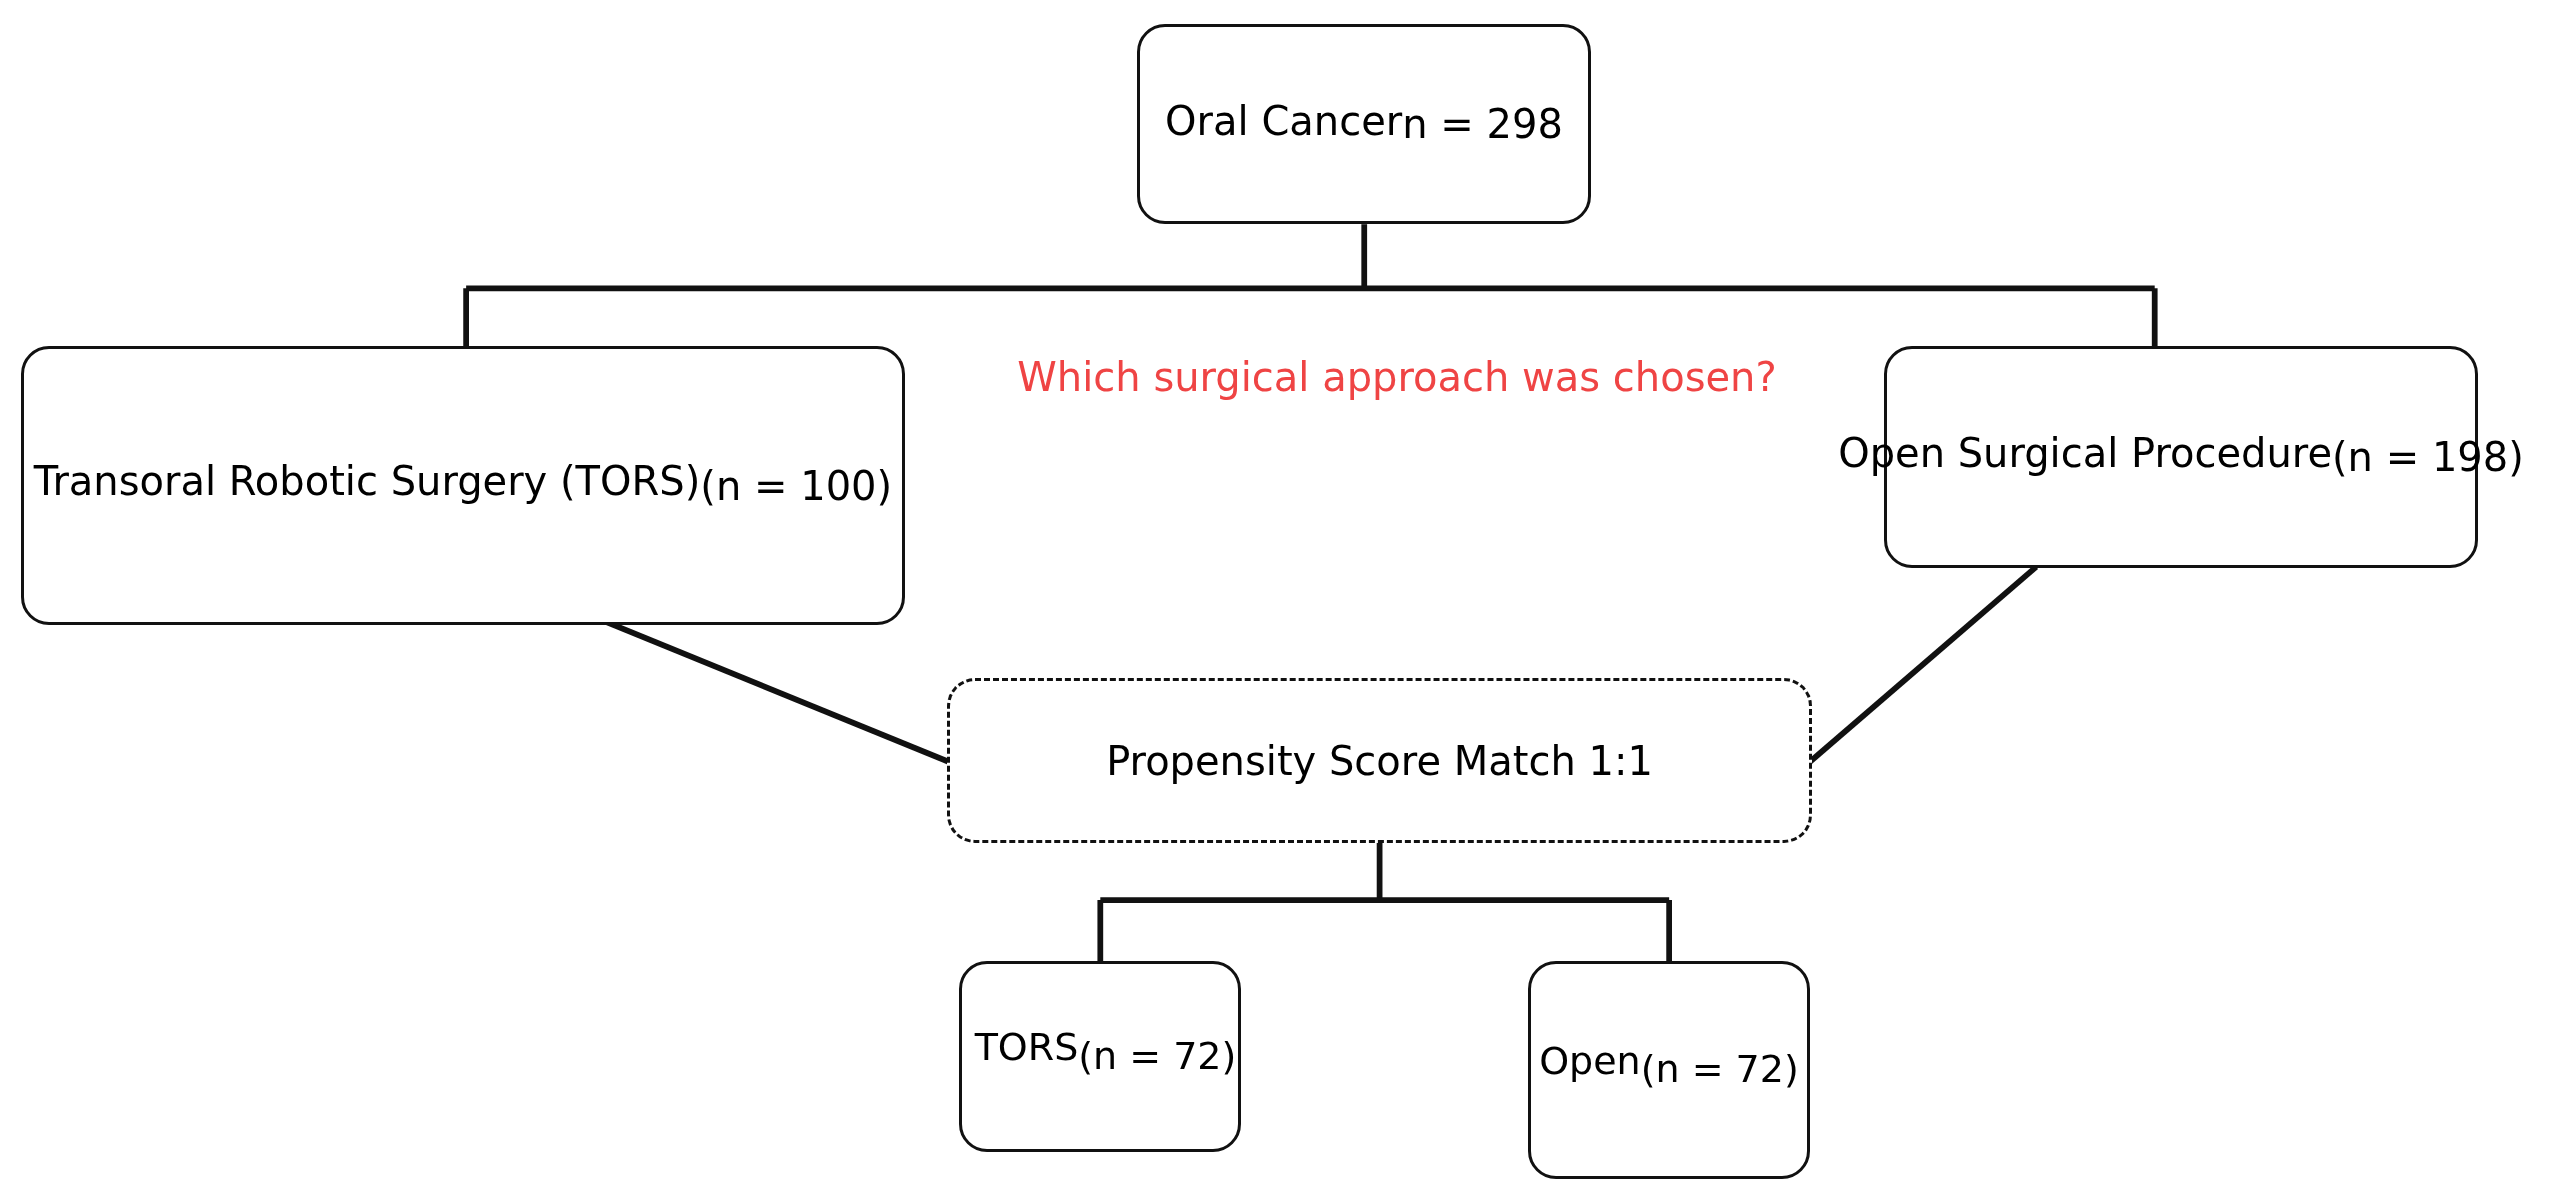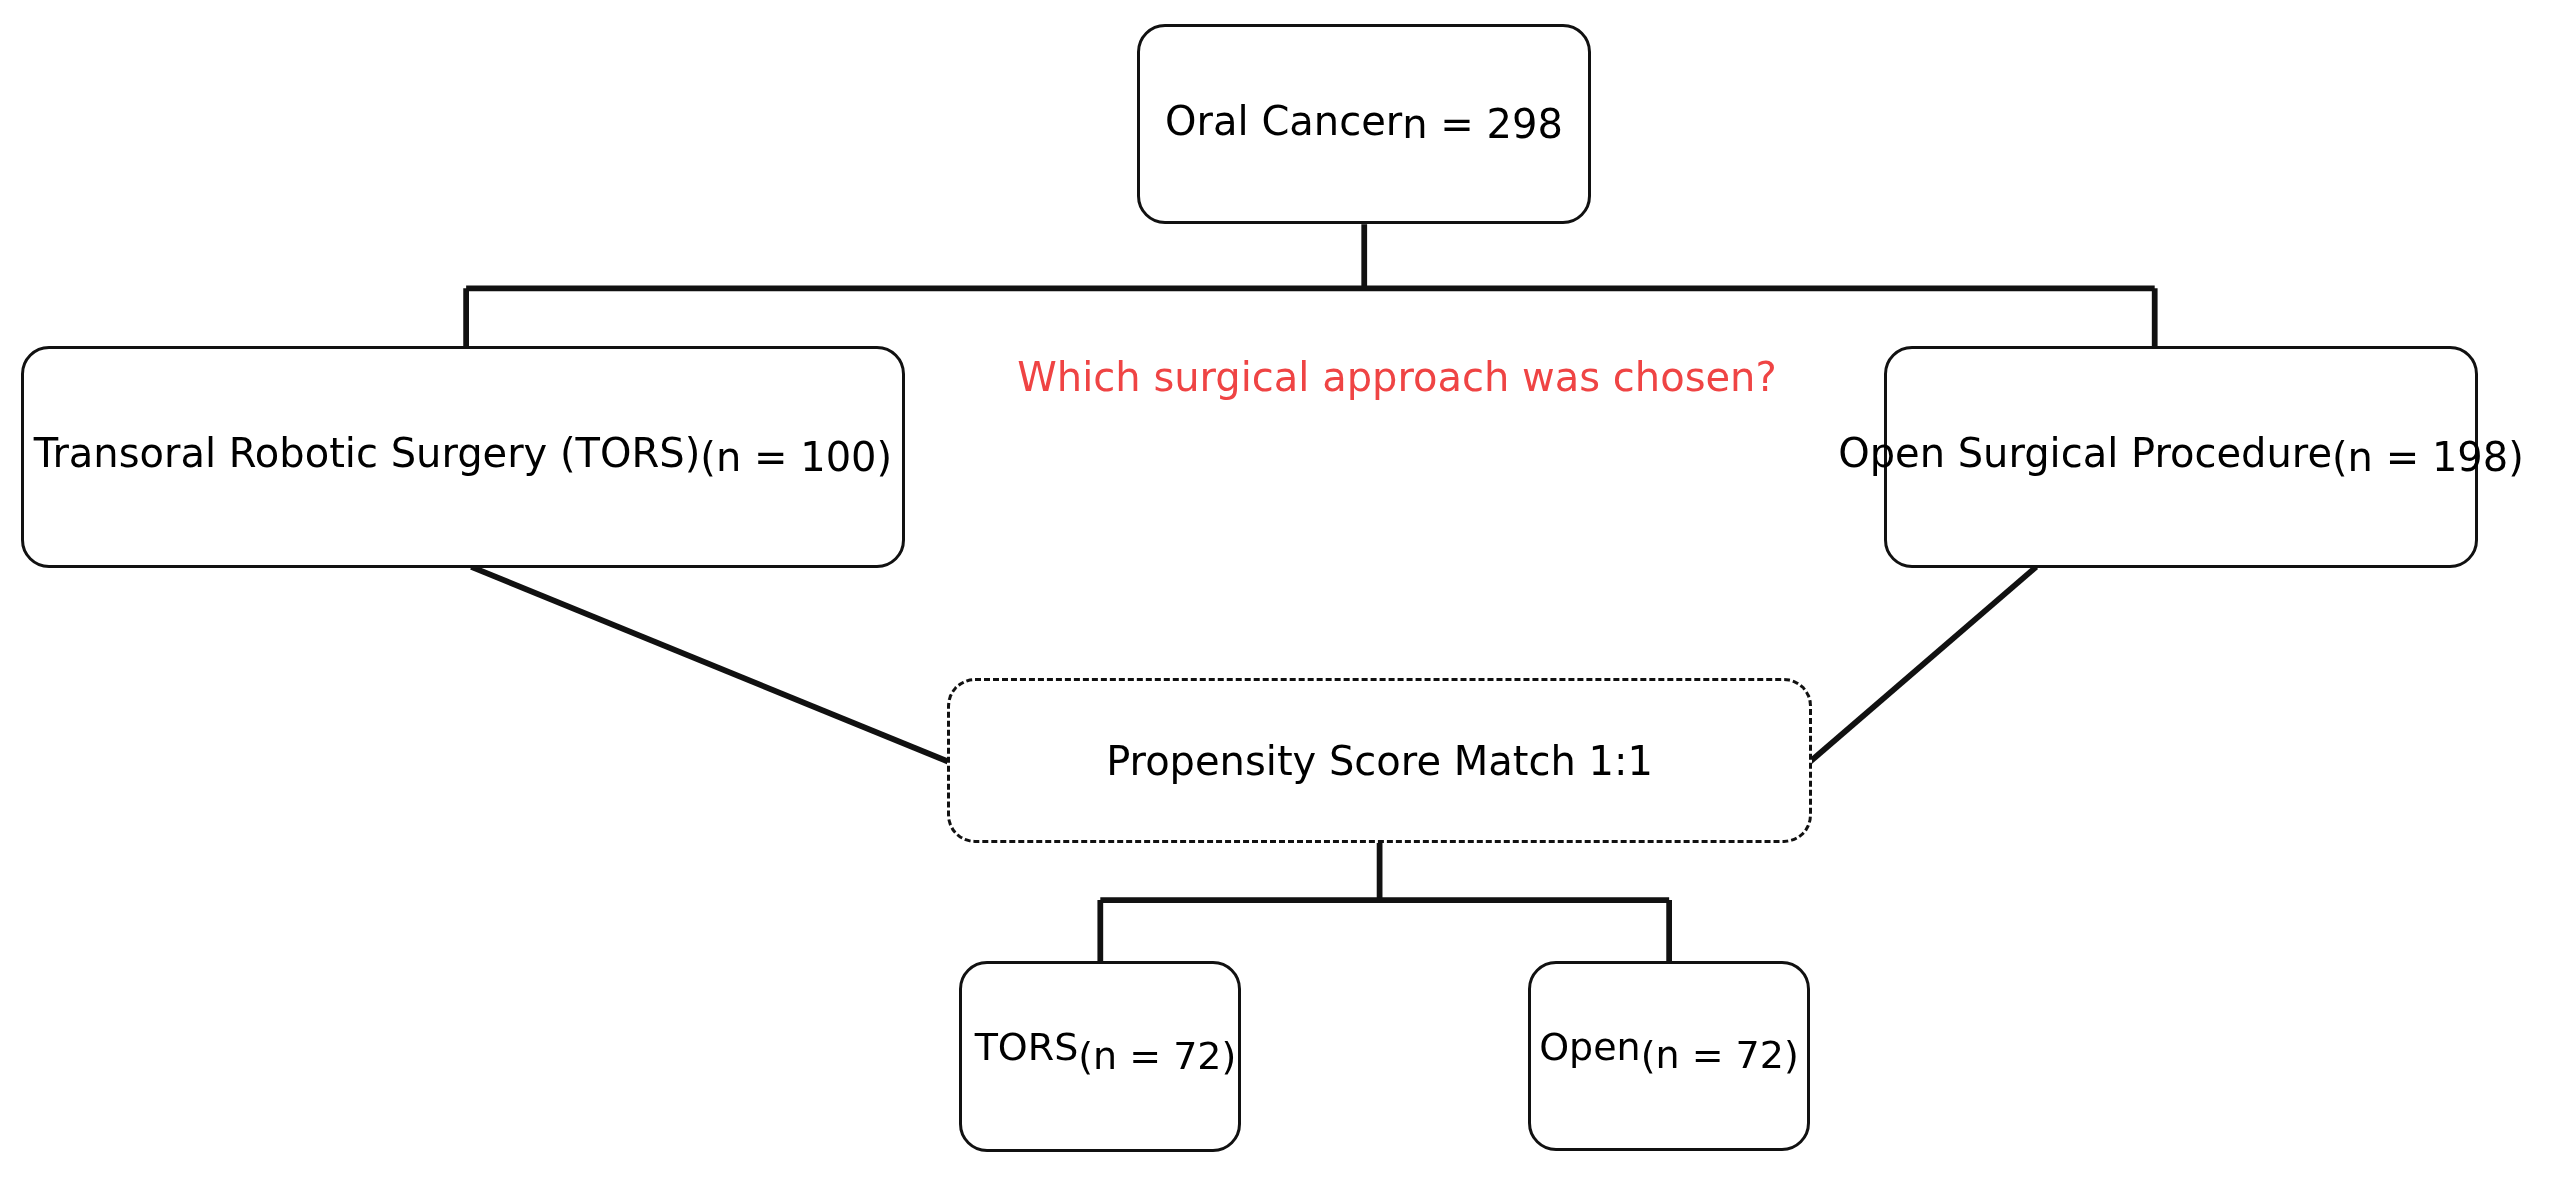--- a/index.html
+++ b/index.html
@@ -46,32 +46,32 @@
   }
   .node .line1,
   .node .line2 {
     display: block;
     white-space: nowrap;
   }
   
   #node-root        { left: 1137px; top: 24px;   width: 454px;  height: 200px; font-size: 40px; }
   #node-root .line1 { margin-bottom: 6.4px; }
 
-  #node-tors        { left: 21px;   top: 346px;  width: 884px; height: 222px; font-size: 40px; }
+  #node-tors        { left: 21px;   top: 346px;  width: 884px; height: 279px; font-size: 40px; }
   #node-tors .line1 { margin-bottom: 9px; }
 
   #node-open        { left: 1884px; top: 346px;  width: 594px; height: 222px; font-size: 40px; }
   #node-open .line1 { margin-bottom: 9px; }
 
   #node-psm         { left: 947px; top: 678px; width: 865px; height: 165px; font-size: 40px; }
 
   #node-tors-m      { left: 959px; top: 961px; width: 282px;  height: 191px; font-size: 38px; padding-left: 11px; }
   #node-tors-m .line1 { margin-bottom: 16.7px; }
 
-  #node-open-m      { left: 1528px; top: 961px; width: 282px;  height: 190px; font-size: 38px; }
+  #node-open-m      { left: 1528px; top: 961px; width: 282px;  height: 218px; font-size: 38px; }
   #node-open-m .line1 { margin-bottom: 16.7px; }
 
   
   #question-label {
     position: absolute;
     left: 955px;
     top: 351px;
     width: 884px;
     text-align: center;
     font-size: 40px;

